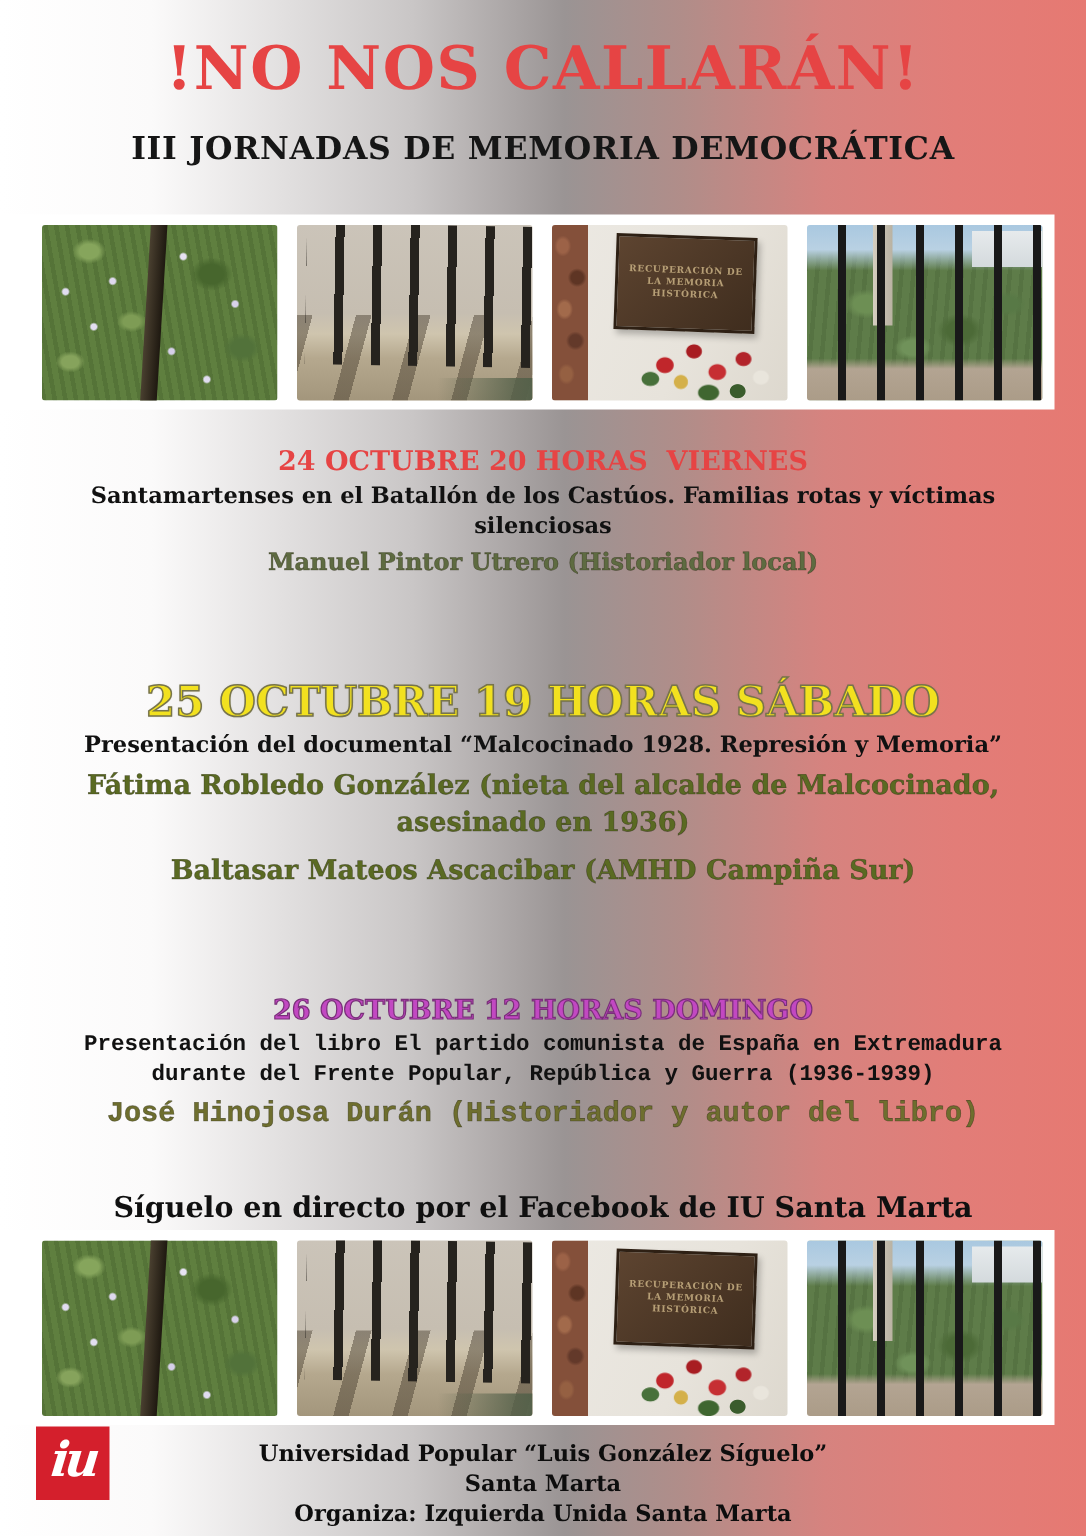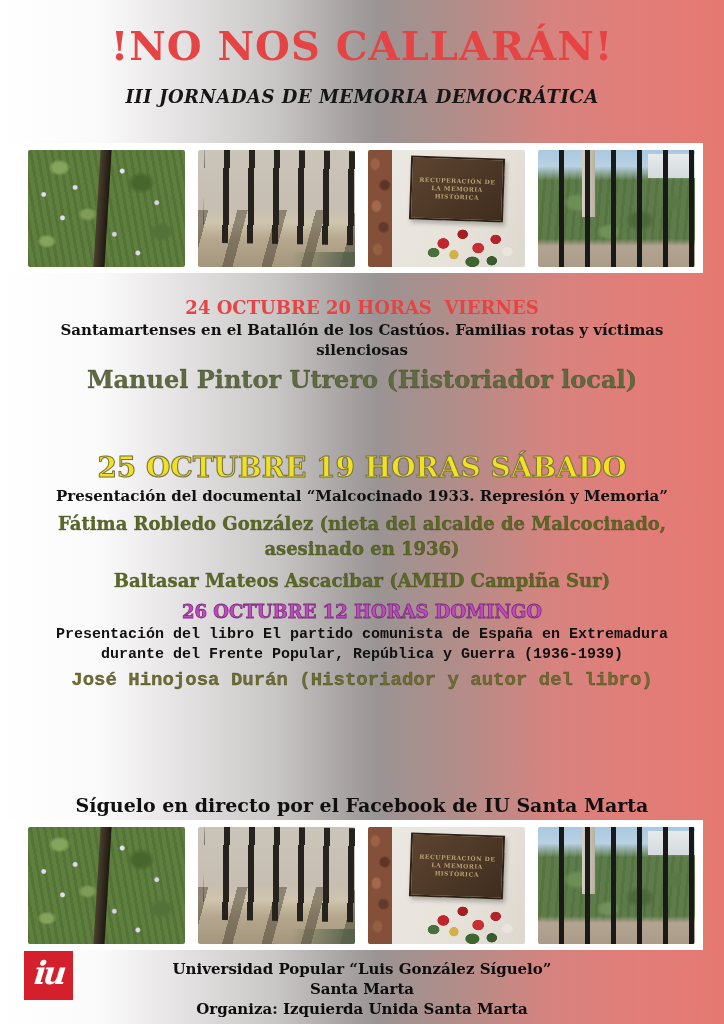--- a/index.html
+++ b/index.html
@@ -4,21 +4,21 @@
 <style>
   * { margin:0; padding:0; box-sizing:border-box; }
   html,body { background:#444; }
   .poster {
     position:relative; width:724px; height:1024px; margin:0 auto; overflow:hidden;
     font-family:"DejaVu Serif","Liberation Serif",serif; font-weight:bold;
     background:linear-gradient(90deg,#ffffff 0%,#fbfafa 14%,#c9c6c6 38%,#9a9494 52%,#b18d89 63%,#d6837f 76%,#e27d78 88%,#e67972 100%);
   }
   .abs { position:absolute; left:0; width:100%; text-align:center; }
   .title { top:22px; font-size:40px; letter-spacing:1px; color:#e64444; }
-  .subtitle { top:86px; font-size:18px; letter-spacing:.5px; color:#161616;font-style:italic; }
+  .subtitle { top:86px; font-size:21px; letter-spacing:.5px; color:#161616; }
 
   
   .strip { position:absolute; left:0; width:703px; height:130px; background:#ffffff;
            display:flex; align-items:center; gap:13px; padding-left:28px; }
   .strip.top { top:143px; }
   .strip.bottom { top:820px; }
   .photo { position:relative; flex:0 0 157px; width:157px; height:117px; overflow:hidden; border-radius:2px; }
   .photo > div { position:absolute; z-index:1; }
 
   
@@ -87,29 +87,29 @@
       repeating-linear-gradient(95deg, rgba(28,48,16,.12) 0 3px, transparent 3px 8px); }
   .p4 .building { right:0; top:4%; width:30%; height:20%;
       background:linear-gradient(180deg,#e6eaec,#d4dadd); }
   .p4 .post { left:28%; top:0; width:13px; height:58%;
       background:linear-gradient(90deg,#d5cec0,#b9b2a2); }
   .p4::after { content:""; position:absolute; inset:0; z-index:2;
       background:repeating-linear-gradient(90deg, transparent 0 21px, #191919 21px 26px); }
 
   
   .event { position:absolute; left:12px; width:700px; text-align:center; }
-  .e1 { top:297px; } .e2 { top:451px; } .e3 { top:601px; }
+  .e1 { top:297px; } .e2 { top:451px; } .e3 { top:663px; }
   .event-heading { font-size:18px; white-space:pre-wrap; margin-bottom:3px; }
   .e2 .event-heading { font-size:28px; -webkit-text-stroke:1px #77744a; text-shadow:0 0 1px rgba(90,90,60,.8); }
   .e3 .event-heading { -webkit-text-stroke:.8px #7a2f7a; }
   .event-title { font-size:15px; line-height:1.33; color:#111; margin:0 auto; }
   .e1 .event-title { max-width:630px; }
   .e2 .event-title { max-width:680px; }
   .e3 .event-title { max-width:672px;font-family:Liberation Mono, monospace; }
-  .speaker { font-size:24px; margin-top:4px; -webkit-text-stroke:.4px rgba(40,40,18,.55); }
+  .speaker { font-size:16px; margin-top:4px; -webkit-text-stroke:.4px rgba(40,40,18,.55); }
   .e2 .speaker { font-size:18px; max-width:684px; margin-left:auto; margin-right:auto; line-height:1.4; }
   .e2 .speaker + .speaker { margin-top:7px; }
   .e3 .speaker { font-size:19px; }
 
   .follow { top:794px; font-size:19px; color:#101010; }
 
   
   .iu-logo { position:absolute; left:24px; top:951px; width:49px; height:49px; background:#d41f2c;
       display:flex; align-items:center; justify-content:center; }
   .iu-logo span { color:#ffffff; font-style:italic; font-size:32px; letter-spacing:-3px;
@@ -145,21 +145,21 @@
   </div>
 
   <section class="event e1">
     <div class="event-heading" style="color: rgb(230, 68, 68);">24 OCTUBRE 20 HORAS  VIERNES</div>
     <div class="event-title">Santamartenses en el Batallón de los Castúos. Familias rotas y víctimas silenciosas</div>
     <div class="speaker" style="color: rgb(94, 107, 65);">Manuel Pintor Utrero (Historiador local)</div>
   </section>
 
   <section class="event e2">
     <div class="event-heading" style="color: rgb(242, 225, 31);">25 OCTUBRE 19 HORAS SÁBADO</div>
-    <div class="event-title">Presentación del documental “Malcocinado 1933. Represión y Memoria”</div>
+    <div class="event-title">Presentación del documental “Malcocinado 1928. Represión y Memoria”</div>
     <div class="speaker" style="color: rgb(90, 106, 34);">Fátima Robledo González (nieta del alcalde de Malcocinado, asesinado en 1936)</div>
     <div class="speaker" style="color: rgb(90, 106, 34);">Baltasar Mateos Ascacibar (AMHD Campiña Sur)</div>
   </section>
 
   <section class="event e3">
     <div class="event-heading" style="color: rgb(194, 72, 194);">26 OCTUBRE 12 HORAS DOMINGO</div>
     <div class="event-title">Presentación del libro El partido comunista de España en Extremadura durante del Frente Popular, República y Guerra (1936-1939)</div>
     <div class="speaker" style="color: rgb(110, 110, 46); font-family: Liberation Mono, monospace;">José Hinojosa Durán (Historiador y autor del libro)</div>
   </section>
 

